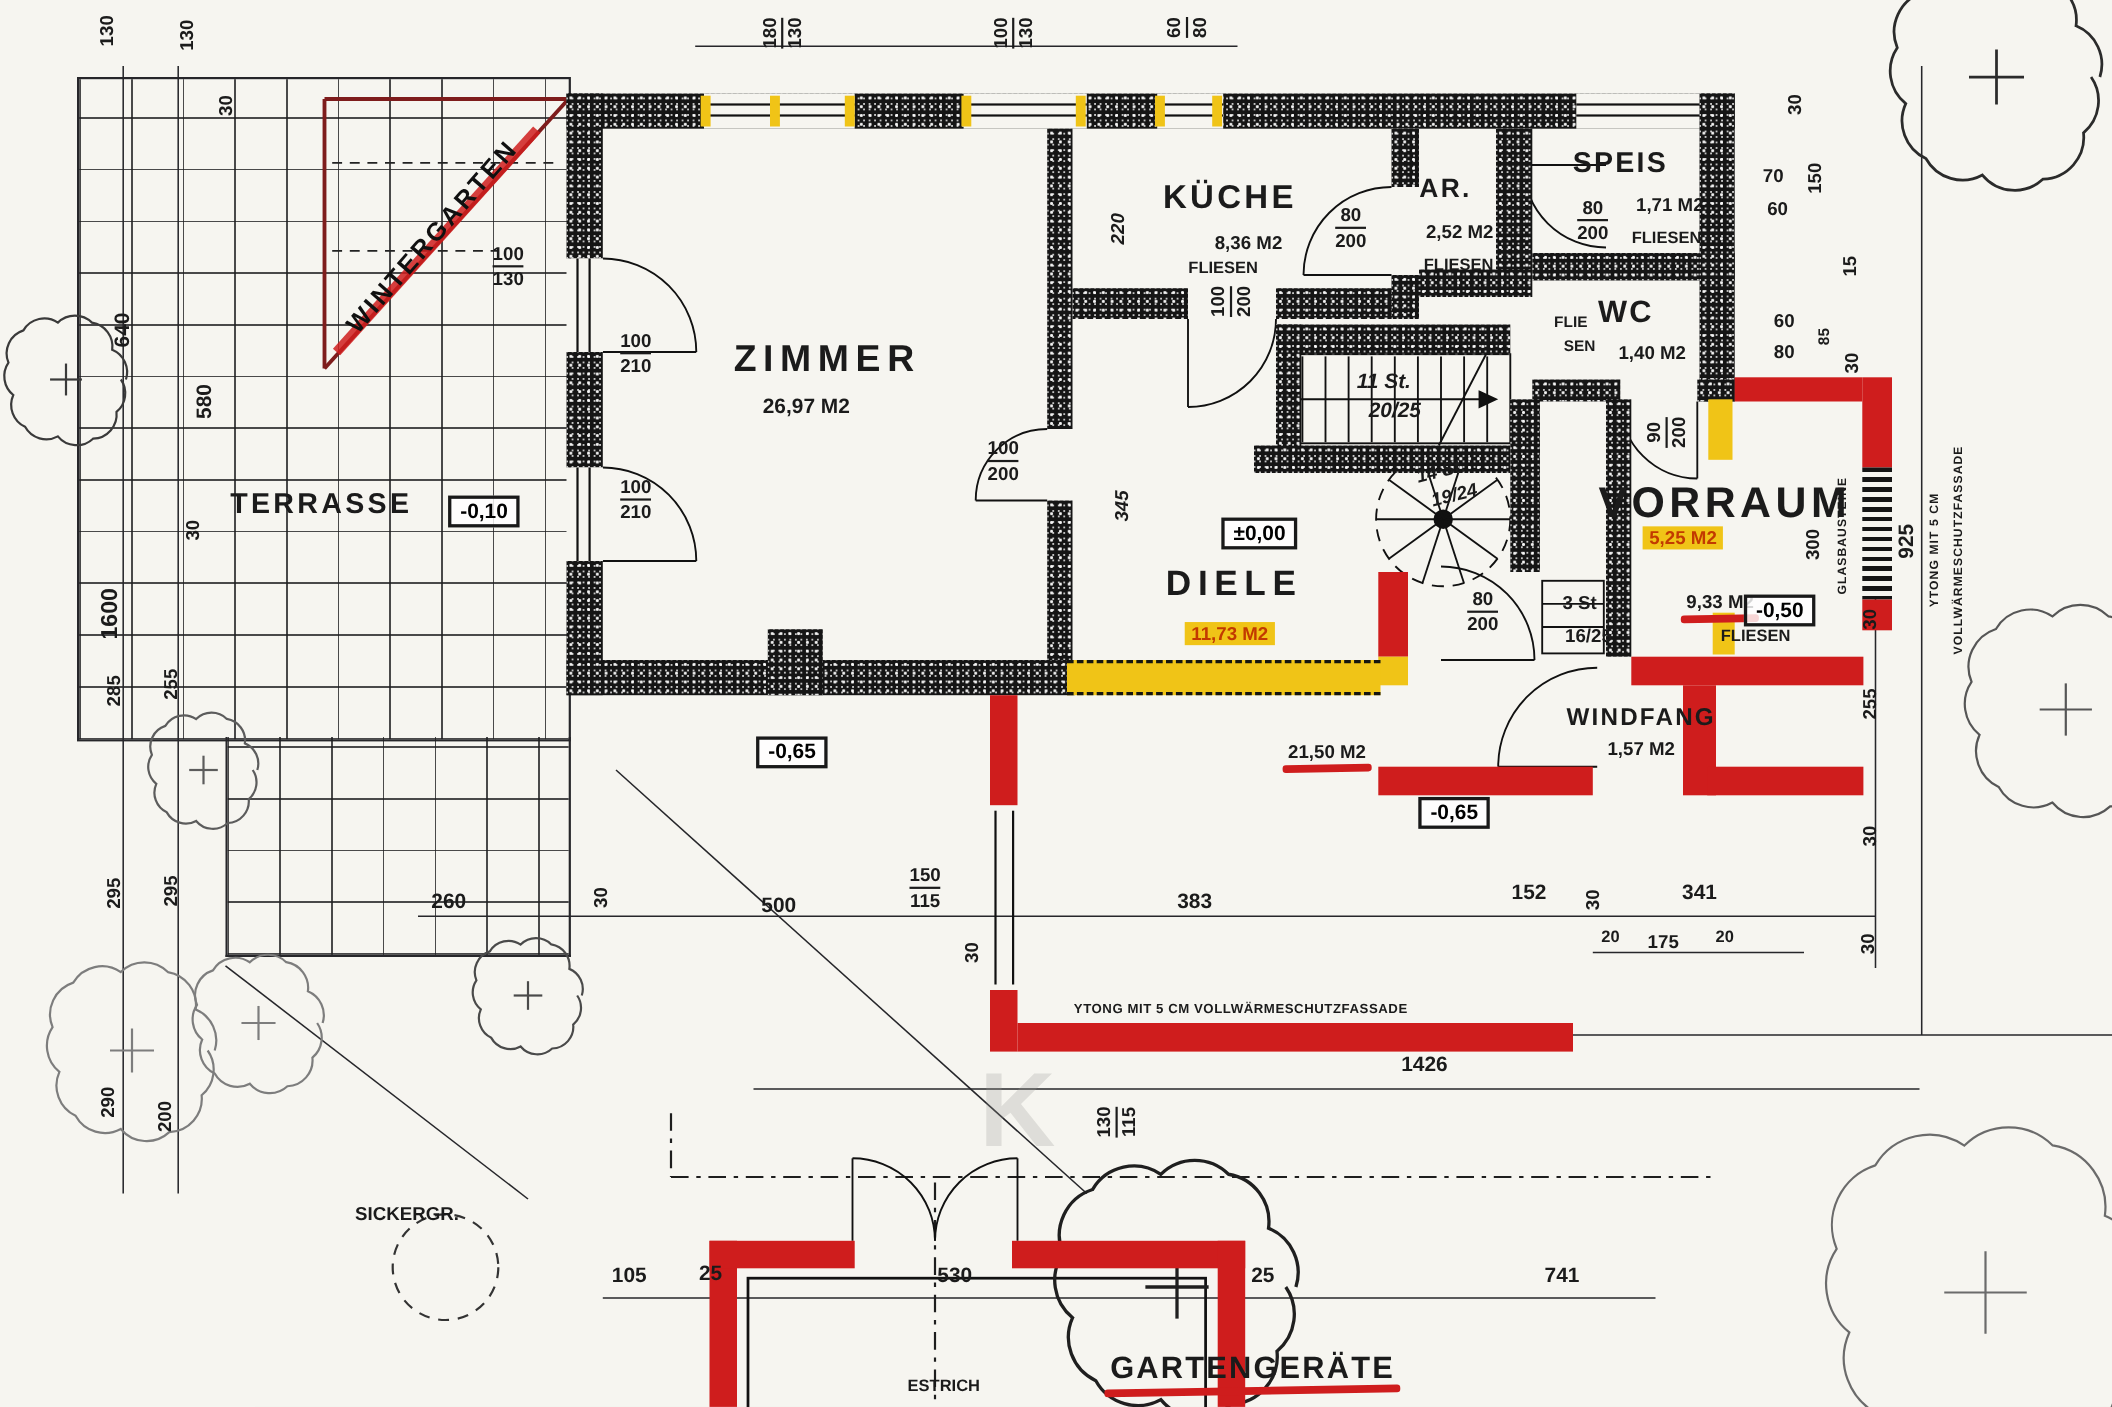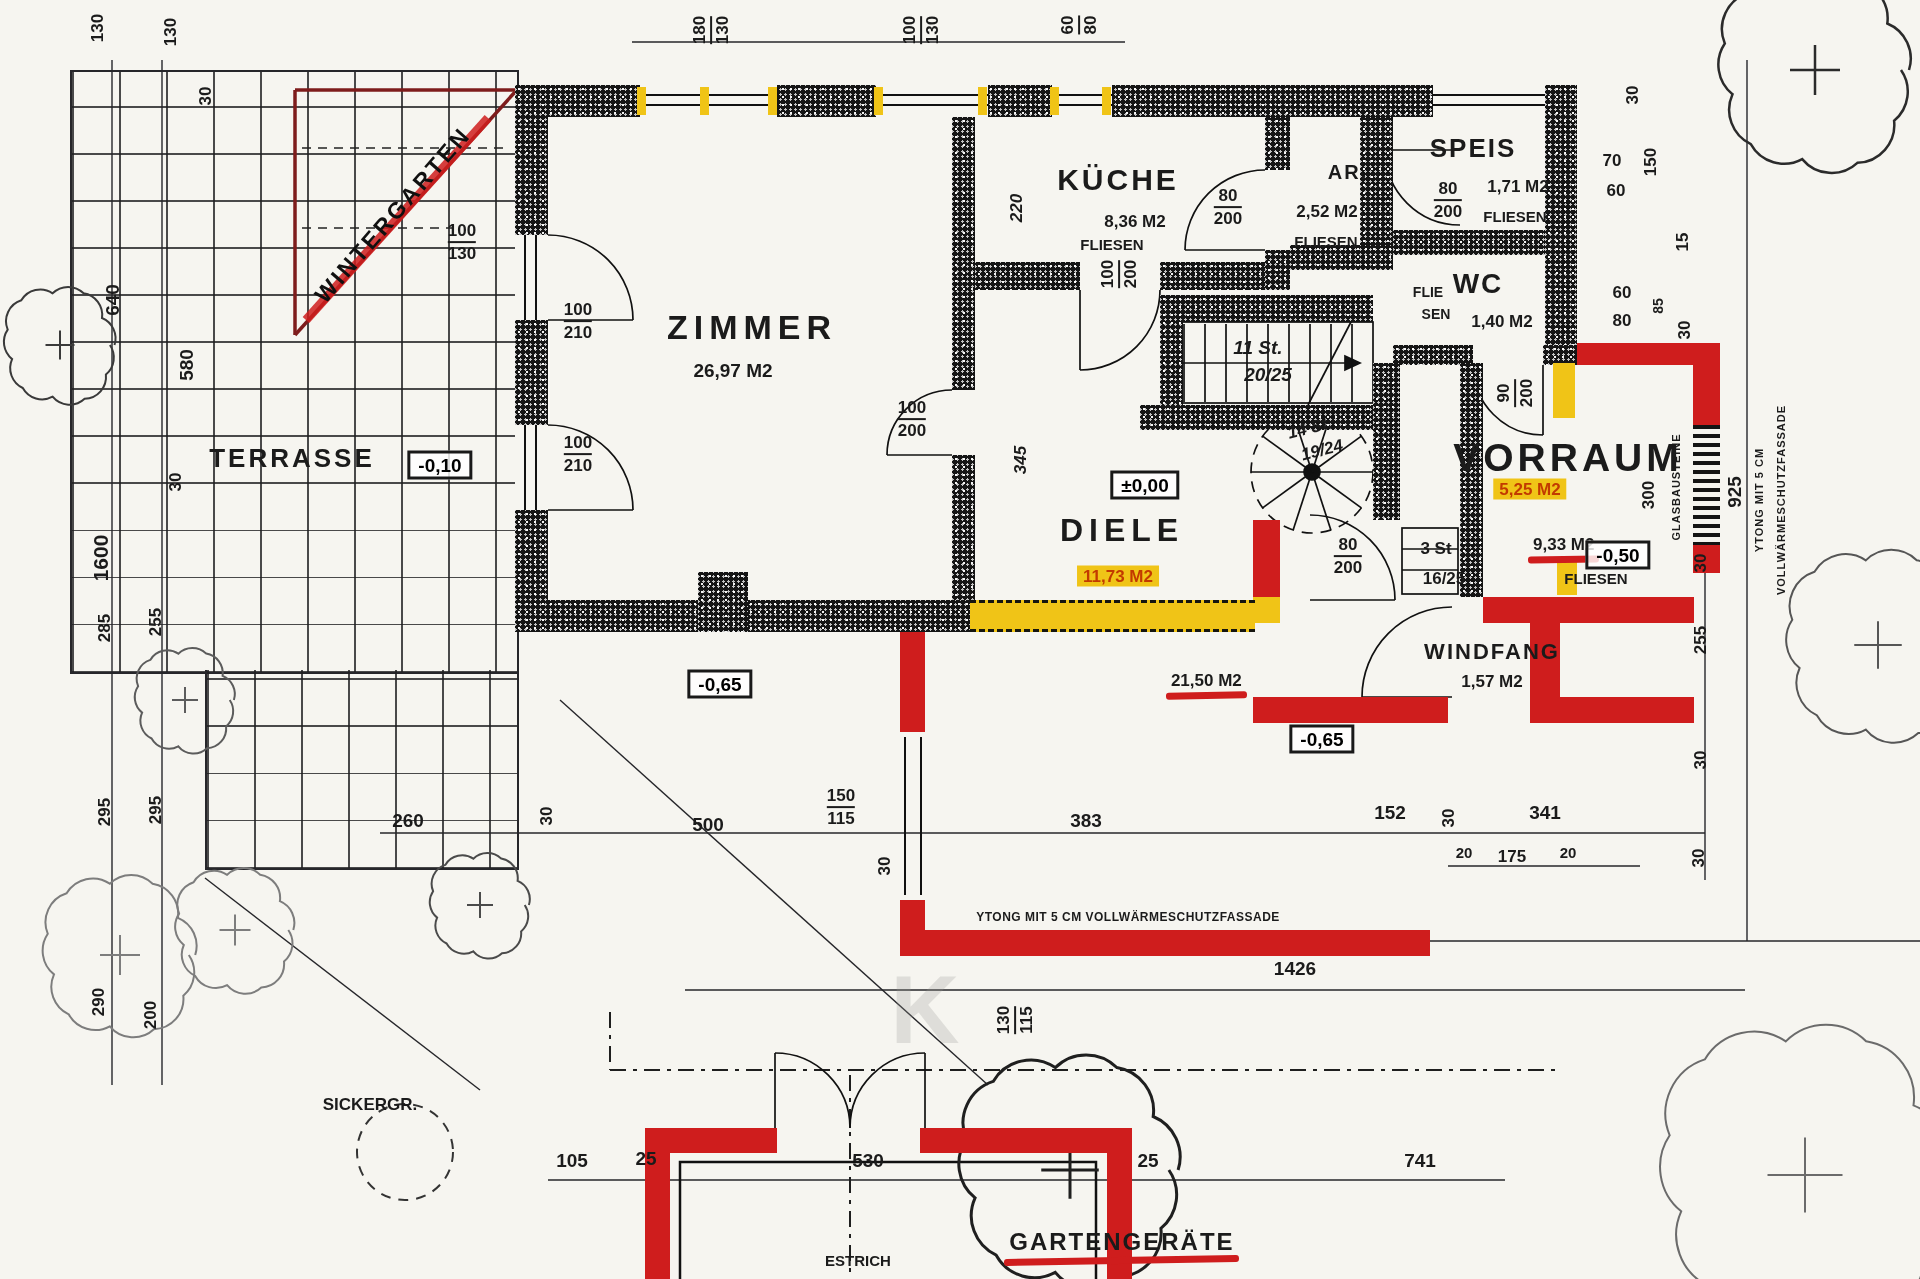--- a/index.html
+++ b/index.html
@@ -336,21 +336,21 @@
   <span class="c pair ctrR" style="left:1120px;top:274px">
       <span>100</span>
       <span class="b">200</span>
     </span>
   <span class="c pair ctr" style="left:1228px;top:208px">
       <span>80</span>
       <span class="b">200</span>
     </span>
 
   
-  <span class="c room ctr" style="left:1348px;top:172px;font-size:20px;letter-spacing:2px">AR.</span>
+  <span class="c room ctr" style="left:1314px;top:172px;font-size:24px;letter-spacing:2px">AR.</span>
   <span class="c lbl ctr" style="left:1327px;top:211px">2,52 M2</span>
   <span class="c lbl s15 ctr" style="left:1326px;top:241px">FLIESEN</span>
 
   
   <span class="c room ctr" style="left:1473px;top:148px;font-size:26px;letter-spacing:2px">SPEIS</span>
   <span class="c lbl ctr" style="left:1518px;top:186px">1,71 M2</span>
   <span class="c pair ctr" style="left:1448px;top:201px">
       <span>80</span>
       <span class="b">200</span>
     </span>
@@ -424,21 +424,21 @@
   <span class="c lbl s19 ctr" style="left:572px;top:1160px">105</span>
   <span class="c lbl s19 ctr" style="left:646px;top:1158px">25</span>
   <span class="c lbl s19 ctr" style="left:868px;top:1160px">530</span>
   <span class="c lbl s19 ctr" style="left:1148px;top:1160px">25</span>
   <span class="c lbl s19 ctr" style="left:1420px;top:1160px">741</span>
 
   
   <span class="c lbl s12 ctr" style="left:1128px;top:917px;letter-spacing:.5px">YTONG MIT 5 CM VOLLWÄRMESCHUTZFASSADE</span>
 
   
-  <span class="c room rul ctr" style="left:868px;top:1228px;font-size:24px;letter-spacing:2px">GARTENGERÄTE</span>
+  <span class="c room rul ctr" style="left:868px;top:1228px;font-size:28px;letter-spacing:2px">GARTENGERÄTE</span>
   <span class="c lbl s15 ctr" style="left:858px;top:1260px">ESTRICH</span>
   
 
   
   <span class="c lbl ctr" style="left:370px;top:1104px">SICKERGR.</span>
 
   
   <span class="c wm ctr" style="left:925px;top:1010px">K</span>
 
 </div>

